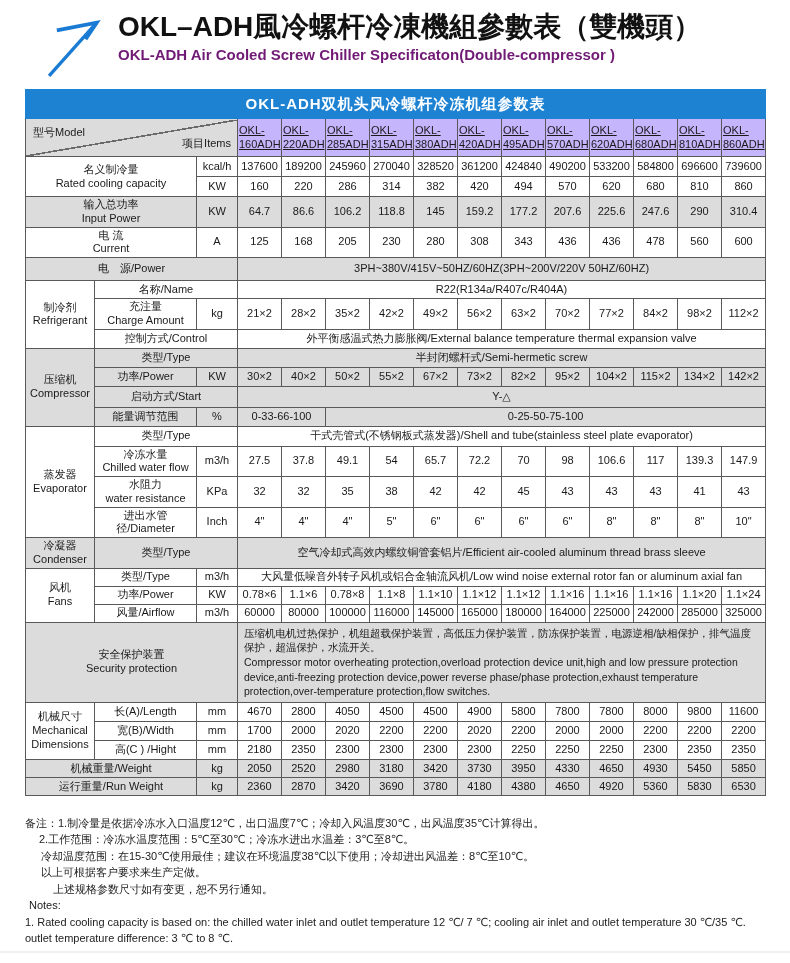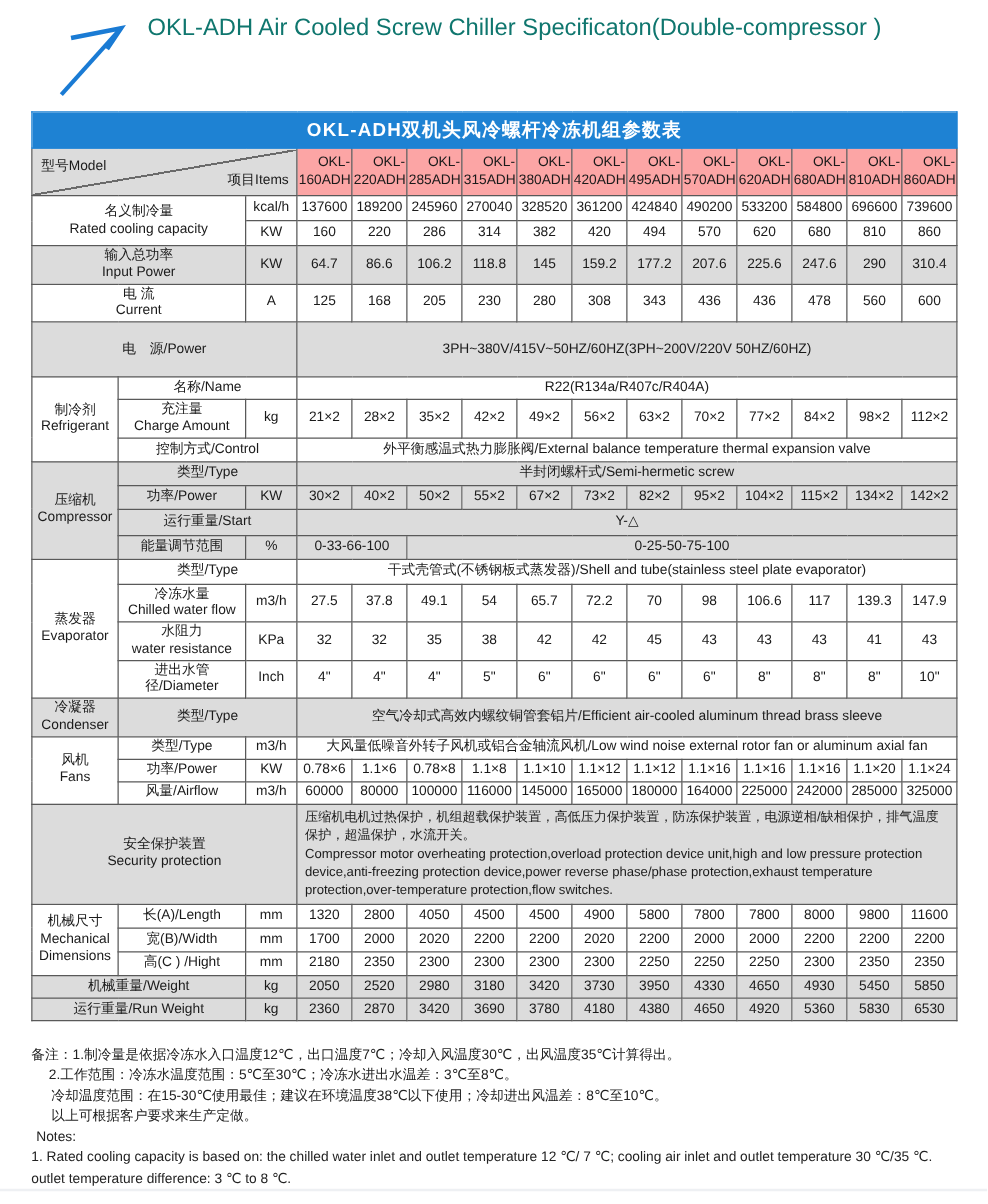--- a/index.html
+++ b/index.html
@@ -2,28 +2,28 @@
 <html><head>
 <meta charset="utf-8">
 <style>
   html,body{margin:0;padding:0;background:#fff;}
   .page{position:relative;width:790px;height:963px;background:#ffffff;overflow:hidden;
         font-family:"Liberation Sans","DejaVu Sans",sans-serif;color:#1a1a1a;}
   
   .hdr{display:flex;align-items:flex-start;gap:13px;margin:10px 0 0 33px;}
   .logo{margin-top:6px;flex:0 0 auto;}
   .hdr h1{font-size:28px;font-weight:bold;margin:0;line-height:1.2;color:#111;}
-  .hdr h2{font-size:19px;font-weight:normal;margin:2px 0 0 0;line-height:1.2;color:#0f766e;}
+  .hdr h2{font-size:15px;font-weight:bold;margin:2px 0 0 0;line-height:1.2;color:#701a75;}
   
   table{border-collapse:collapse;table-layout:fixed;width:740px;margin:11px 0 0 25px;border:1px solid #333;}
   th,td{border:1px solid #595959;font-weight:normal;}
   .caption-row th{background:#1e82d3;color:#fff;font-size:15px;font-weight:bold;height:26px;
                   letter-spacing:1px;border:1px solid #1e82d3;}
   .head-row{height:38px;}
-  .model{font-size:11px;line-height:1.2;white-space:pre-line;background:#fca5a5;text-align:right;}
+  .model{font-size:11px;line-height:1.2;white-space:pre-line;background:#c4b5fd;text-align:left;text-decoration:underline;}
   .corner{background:#dcdcdc;padding:0;}
   .corner .diag{position:relative;width:100%;height:100%;min-height:36px;
       background:linear-gradient(to bottom right,transparent calc(50% - 0.8px),#6a6a6a calc(50% - 0.8px),#6a6a6a calc(50% + 0.8px),transparent calc(50% + 0.8px));}
   .corner .c-model{position:absolute;left:7px;top:5px;font-size:11px;}
   .corner .c-items{position:absolute;right:6px;bottom:5px;font-size:11px;}
   td{font-size:11px;text-align:center;vertical-align:middle;padding:1px;line-height:1.25;white-space:pre-line;}
   .g{background:#dcdcdc;} .w{background:#ffffff;}
   .grp,.lbl,.unit{white-space:pre-line;}
   .val{overflow:hidden;}
   .sec{text-align:left;padding:3px 6px 3px 6px;font-size:10.5px;line-height:1.4;white-space:normal;}
@@ -35,20 +35,21 @@
 <body>
 
 <div class="page">
 
   <div class="hdr">
     <svg class="logo" width="72" height="62" viewBox="0 0 60 56" aria-hidden="true">
       <path d="M19 13 L55 6 L45 21" fill="none" stroke="#1a7bd4" stroke-width="3.4" stroke-linejoin="miter"></path>
       <path d="M55 6 L12 54" fill="none" stroke="#1a7bd4" stroke-width="3"></path>
     </svg>
     <div class="titles">
+      <h1>OKL–ADH風冷螺杆冷凍機組參數表（雙機頭）</h1>
       <h2>OKL-ADH Air Cooled Screw Chiller Specificaton(Double-compressor )</h2>
     </div>
   </div>
 
   <table>
     <colgroup>
       <col style="width:69px">
         <col style="width:102px">
         <col style="width:41px">
       <col style="width:44px">
@@ -161,21 +162,21 @@
           <td class="val">230</td>
           <td class="val">280</td>
           <td class="val">308</td>
           <td class="val">343</td>
           <td class="val">436</td>
           <td class="val">436</td>
           <td class="val">478</td>
           <td class="val">560</td>
           <td class="val">600</td>
         </tr>
-        <tr class="g" style="height: 44px;">
+        <tr class="g" style="height: 23px;">
           <td colspan="3" class="lbl">电　源/Power</td>
           <td colspan="12" class="val">3PH~380V/415V~50HZ/60HZ(3PH~200V/220V  50HZ/60HZ)</td>
         </tr>
         <tr class="w" style="height: 18px;">
           <td rowspan="3" class="grp">制冷剂
 Refrigerant</td>
           <td colspan="2" class="lbl">名称/Name</td>
           <td colspan="12" class="val">R22(R134a/R407c/R404A)</td>
         </tr>
         <tr class="w" style="height: 29px;">
@@ -215,21 +216,21 @@
           <td class="val">67×2</td>
           <td class="val">73×2</td>
           <td class="val">82×2</td>
           <td class="val">95×2</td>
           <td class="val">104×2</td>
           <td class="val">115×2</td>
           <td class="val">134×2</td>
           <td class="val">142×2</td>
         </tr>
         <tr class="g" style="height: 21px;">
-          <td colspan="2" class="lbl">运行重量/Start</td>
+          <td colspan="2" class="lbl">启动方式/Start</td>
           <td colspan="12" class="val">Y-△</td>
         </tr>
         <tr class="g" style="height: 19px;">
           <td colspan="1" class="lbl">能量调节范围</td>
           <td class="unit">%</td>
           <td colspan="2" class="val">0-33-66-100</td>
           <td colspan="10" class="val">0-25-50-75-100</td>
         </tr>
         <tr class="w" style="height: 20px;">
           <td rowspan="4" class="grp">蒸发器
@@ -339,21 +340,21 @@
             <div>压缩机电机过热保护，机组超载保护装置，高低压力保护装置，防冻保护装置，电源逆相/缺相保护，排气温度保护，超温保护，水流开关。</div>
             <div>Compressor motor overheating protection,overload protection device unit,high and low pressure protection device,anti-freezing protection device,power reverse phase/phase protection,exhaust temperature protection,over-temperature protection,flow switches.</div>
           </td>
         </tr>
         <tr class="w" style="height: 19px;">
           <td rowspan="3" class="grp">机械尺寸
 Mechanical
 Dimensions</td>
           <td colspan="1" class="lbl">长(A)/Length</td>
           <td class="unit">mm</td>
-          <td class="val">1320</td>
+          <td class="val">4670</td>
           <td class="val">2800</td>
           <td class="val">4050</td>
           <td class="val">4500</td>
           <td class="val">4500</td>
           <td class="val">4900</td>
           <td class="val">5800</td>
           <td class="val">7800</td>
           <td class="val">7800</td>
           <td class="val">8000</td>
           <td class="val">9800</td>
@@ -424,19 +425,20 @@
           <td class="val">6530</td>
         </tr>
       </tbody>
   </table>
 
   <div class="notes" id="notes">
       <div style="padding-left: 0px;">备注：1.制冷量是依据冷冻水入口温度12℃，出口温度7℃；冷却入风温度30℃，出风温度35℃计算得出。</div>
       <div style="padding-left: 14px;">2.工作范围：冷冻水温度范围：5℃至30℃；冷冻水进出水温差：3℃至8℃。</div>
       <div style="padding-left: 16px;">冷却温度范围：在15-30℃使用最佳；建议在环境温度38℃以下使用；冷却进出风温差：8℃至10℃。</div>
       <div style="padding-left: 16px;">以上可根据客户要求来生产定做。</div>
+      <div style="padding-left: 28px;">上述规格参数尺寸如有变更，恕不另行通知。</div>
       <div style="padding-left: 4px;">Notes:</div>
       <div style="padding-left: 0px;">1. Rated cooling capacity is based on: the chilled water inlet and outlet temperature 12 ℃/ 7 ℃; cooling air inlet and outlet temperature 30 ℃/35 ℃.</div>
       <div style="padding-left: 0px;">outlet temperature difference: 3 ℃ to 8 ℃.</div>
     </div>
 
   <div class="bottom-rule"></div>
 </div>
 
 </body></html>

